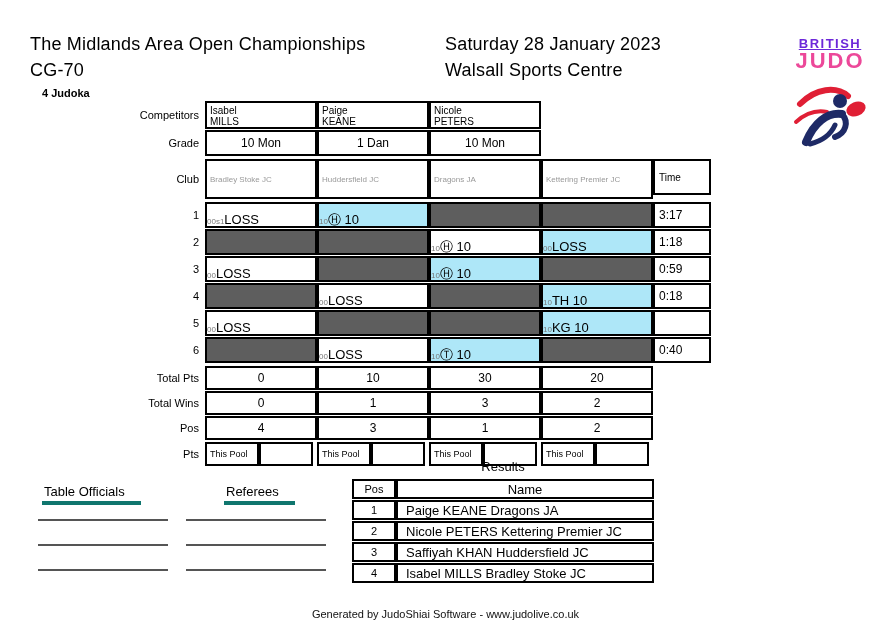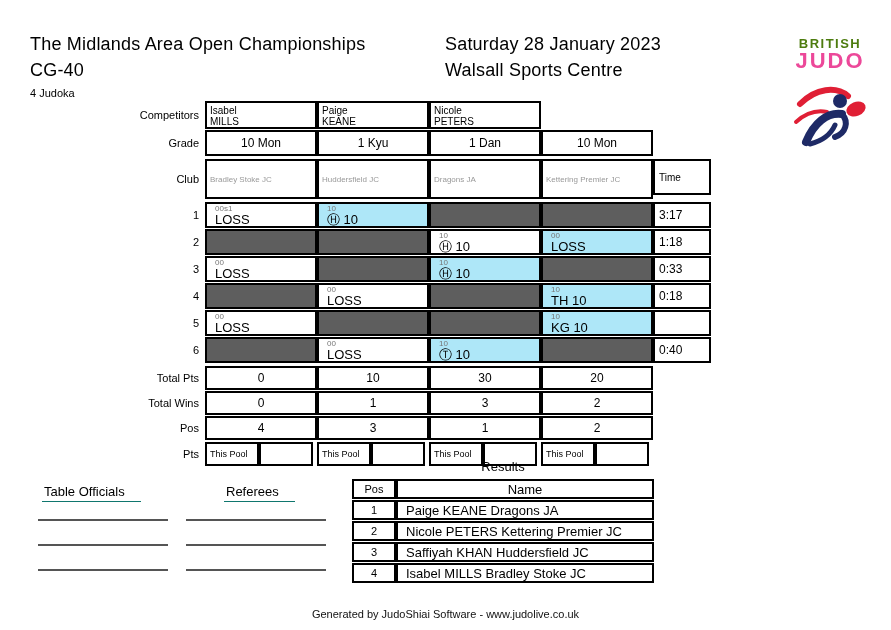--- a/index.html
+++ b/index.html
@@ -2,66 +2,66 @@
 <html><head>
 <meta charset="utf-8">
 <style>
   html,body{margin:0;padding:0;background:#fff;}
   body{width:891px;height:630px;position:relative;overflow:hidden;
        font-family:"Liberation Sans","DejaVu Sans",sans-serif;color:#000;}
   .abs{position:absolute;}
 
   
   .title{font-size:18px;letter-spacing:.2px;}
-  .subtle{font-size:11px;font-weight:normal;}
-
-  
-  .logo-line1{font-size:13px;font-weight:bold;letter-spacing:1.5px;color:#4d7c0f;text-align:center;}
+  .subtle{font-size:11px;font-weight:bold;margin-left:12px;}
+
+  
+  .logo-line1{font-size:13px;font-weight:bold;letter-spacing:1.5px;color:#6d28d9;text-align:center;text-decoration:underline;}
   .logo-line2{font-size:22px;font-weight:bold;letter-spacing:2px;color:#ec4899;text-align:center;margin-top:-3px;}
 
   
   #sheet{position:absolute;left:137px;top:101px;}
   .prow{display:flex;}
   .plabel{width:62px;padding-right:6px;font-size:11px;display:flex;align-items:center;justify-content:flex-end;}
   .cell{box-sizing:border-box;border:2px solid #000;background:#fff;}
   .ccell{width:112px;height:28px;font-size:10px;line-height:11px;padding:2px 0 0 3px;}
   .gcell{width:112px;height:26px;font-size:12px;display:flex;align-items:center;justify-content:center;}
   .clcell{width:112px;height:40px;font-size:8px;color:#999;display:flex;align-items:center;padding-left:3px;}
   .thead{width:58px;height:36px;font-size:10px;display:flex;align-items:center;padding-left:4px;}
-  .mcell{width:112px;height:26px;display:flex;flex-direction:column;align-items:flex-start;justify-content:flex-start;padding-left:8px;}
+  .mcell{width:112px;height:26px;display:flex;flex-direction:row;align-items:flex-end;justify-content:flex-start;}
   .mcell .mtop{font-size:8px;line-height:8px;color:#777;margin-top:1px;}
   .mcell .mmain{font-size:13px;line-height:13px;}
   .mcell.g{background:#5e5e5e;}
   .mcell.b{background:#aee7f8;}
   .tcell{width:58px;height:26px;font-size:12px;display:flex;align-items:center;padding-left:4px;}
   .scell{width:112px;height:24px;font-size:12px;display:flex;align-items:center;justify-content:center;}
   .pair{display:flex;margin-right:4px;}
   .pp{width:54px;height:24px;font-size:9px;display:flex;align-items:center;padding-left:3px;}
   .pb{width:54px;height:24px;}
   .mt1{margin-top:1px;} .mt2{margin-top:2px;} .mt3{margin-top:3px;}
 
   
   #results{position:absolute;left:352px;top:479px;}
   .rrow{display:flex;}
   .rpos{width:44px;height:20px;font-size:11px;display:flex;align-items:center;justify-content:center;}
   .rname{width:258px;height:20px;font-size:13px;display:flex;align-items:center;padding-left:8px;}
   .rname.hdr{justify-content:center;padding-left:0;}
   .results-title{position:absolute;left:352px;top:459px;width:302px;text-align:center;font-size:13px;}
 
   
-  .off-head{font-size:13px;border-bottom:1px solid #0f766e;padding:0 16px 2px 2px;display:inline-block;}
+  .off-head{font-size:13px;border-bottom:4px solid #0f766e;padding:0 16px 2px 2px;display:inline-block;}
   .sig{border-bottom:2px solid #555;height:0;}
 
   .footer{position:absolute;left:0;top:608px;width:891px;text-align:center;font-size:11px;color:#111;}
 </style>
 </head>
 <body>
 
 <div class="abs title" style="left:30px;top:34px;">The Midlands Area Open Championships</div>
-<div class="abs title" style="left:30px;top:60px;">CG-40</div>
+<div class="abs title" style="left:30px;top:60px;">CG-70</div>
 <div class="abs subtle" style="left:30px;top:87px;">4 Judoka</div>
 <div class="abs title" style="left:445px;top:34px;">Saturday 28 January 2023</div>
 <div class="abs title" style="left:445px;top:60px;">Walsall Sports Centre</div>
 
 <div class="abs" style="left:788px;top:36px;width:84px;">
   <div class="logo-line1">BRITISH</div>
   <div class="logo-line2">JUDO</div>
   <svg width="80" height="68" viewBox="0 0 80 68" style="margin:6px 0 0 2px;">
     <path d="M10 24 C 26 8, 46 6, 58 16" stroke="#e01f35" stroke-width="6" fill="none" stroke-linecap="round"></path>
     <path d="M6 42 C 16 33, 27 30, 37 32" stroke="#e01f35" stroke-width="4" fill="none" stroke-linecap="round"></path>
@@ -87,21 +87,20 @@
     </div>
     <div class="cell ccell">
       <div>Nicole</div>
       <div>PETERS</div>
     </div>
   </div>
 
   <div class="prow mt1">
     <div class="plabel">Grade</div>
     <div class="cell gcell">10 Mon</div>
-    <div class="cell gcell">1 Kyu</div>
     <div class="cell gcell">1 Dan</div>
     <div class="cell gcell">10 Mon</div>
   </div>
 
   <div class="prow mt3">
     <div class="plabel">Club</div>
     <div class="cell clcell">Bradley Stoke JC</div>
     <div class="cell clcell">Huddersfield JC</div>
     <div class="cell clcell">Dragons JA</div>
     <div class="cell clcell">Kettering Premier JC</div>
@@ -143,21 +142,21 @@
     <div class="cell mcell">
         <span class="mtop">00</span>
         <span class="mmain">LOSS</span>
       </div>
     <div class="cell mcell g"></div>
     <div class="cell mcell b">
         <span class="mtop">10</span>
         <span class="mmain">Ⓗ 10</span>
       </div>
     <div class="cell mcell g"></div>
-    <div class="cell tcell">0:33</div>
+    <div class="cell tcell">0:59</div>
   </div>
 
   <div class="prow mt1">
     <div class="plabel">4</div>
     <div class="cell mcell g"></div>
     <div class="cell mcell">
         <span class="mtop">00</span>
         <span class="mmain">LOSS</span>
       </div>
     <div class="cell mcell g"></div>

